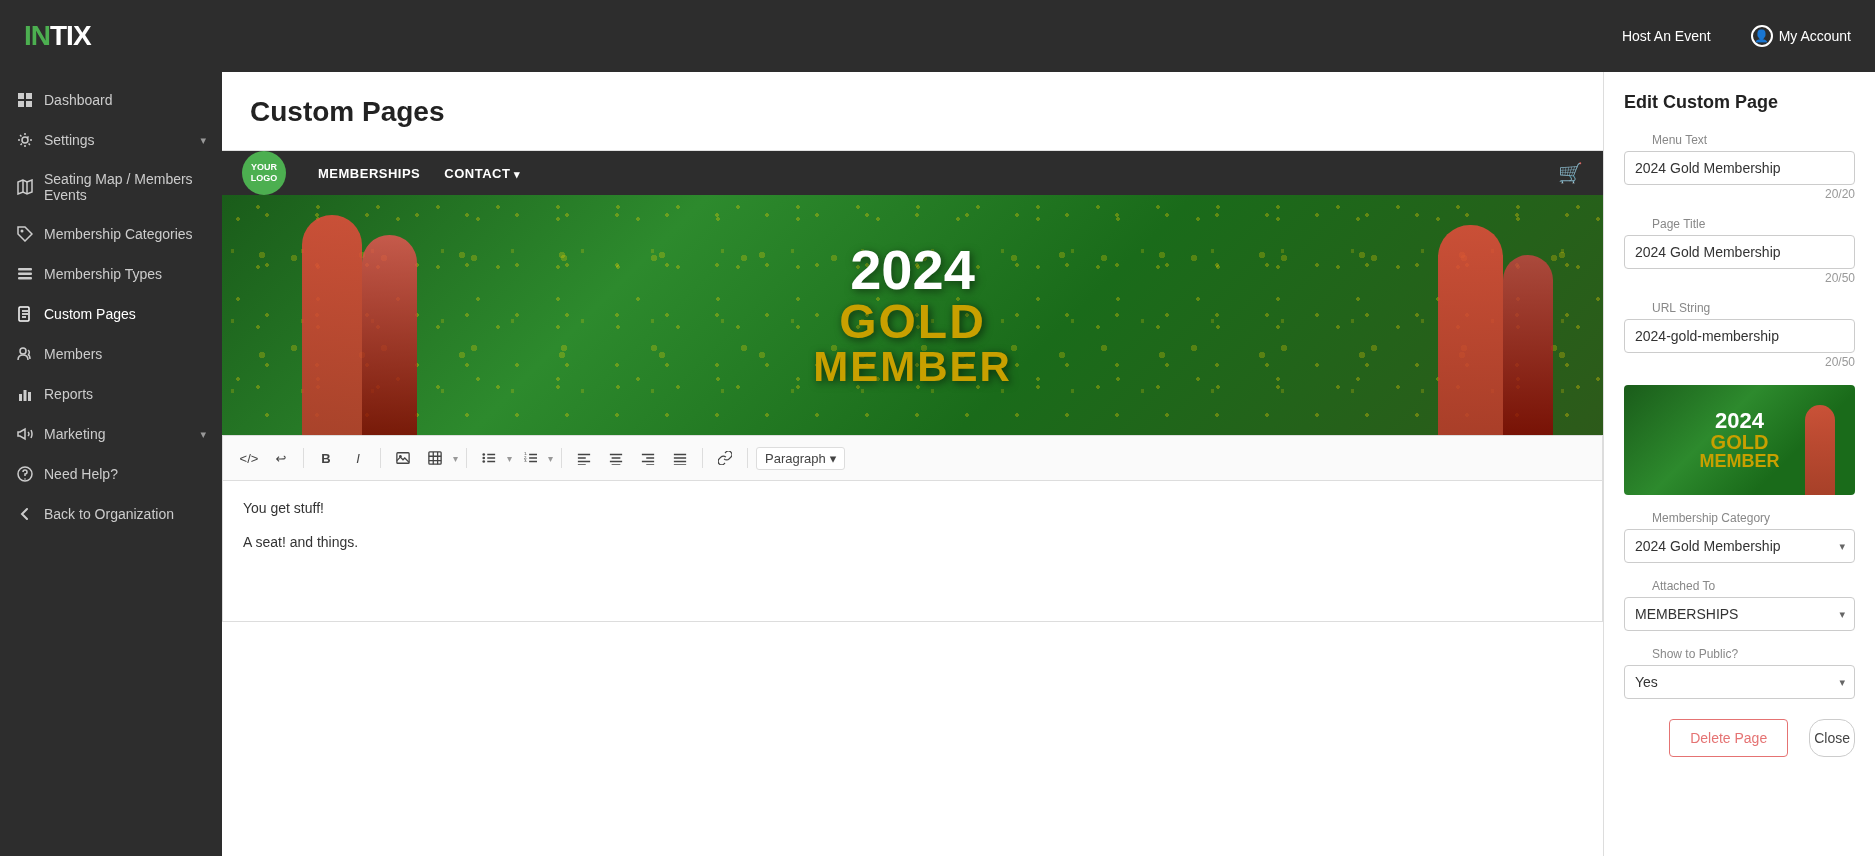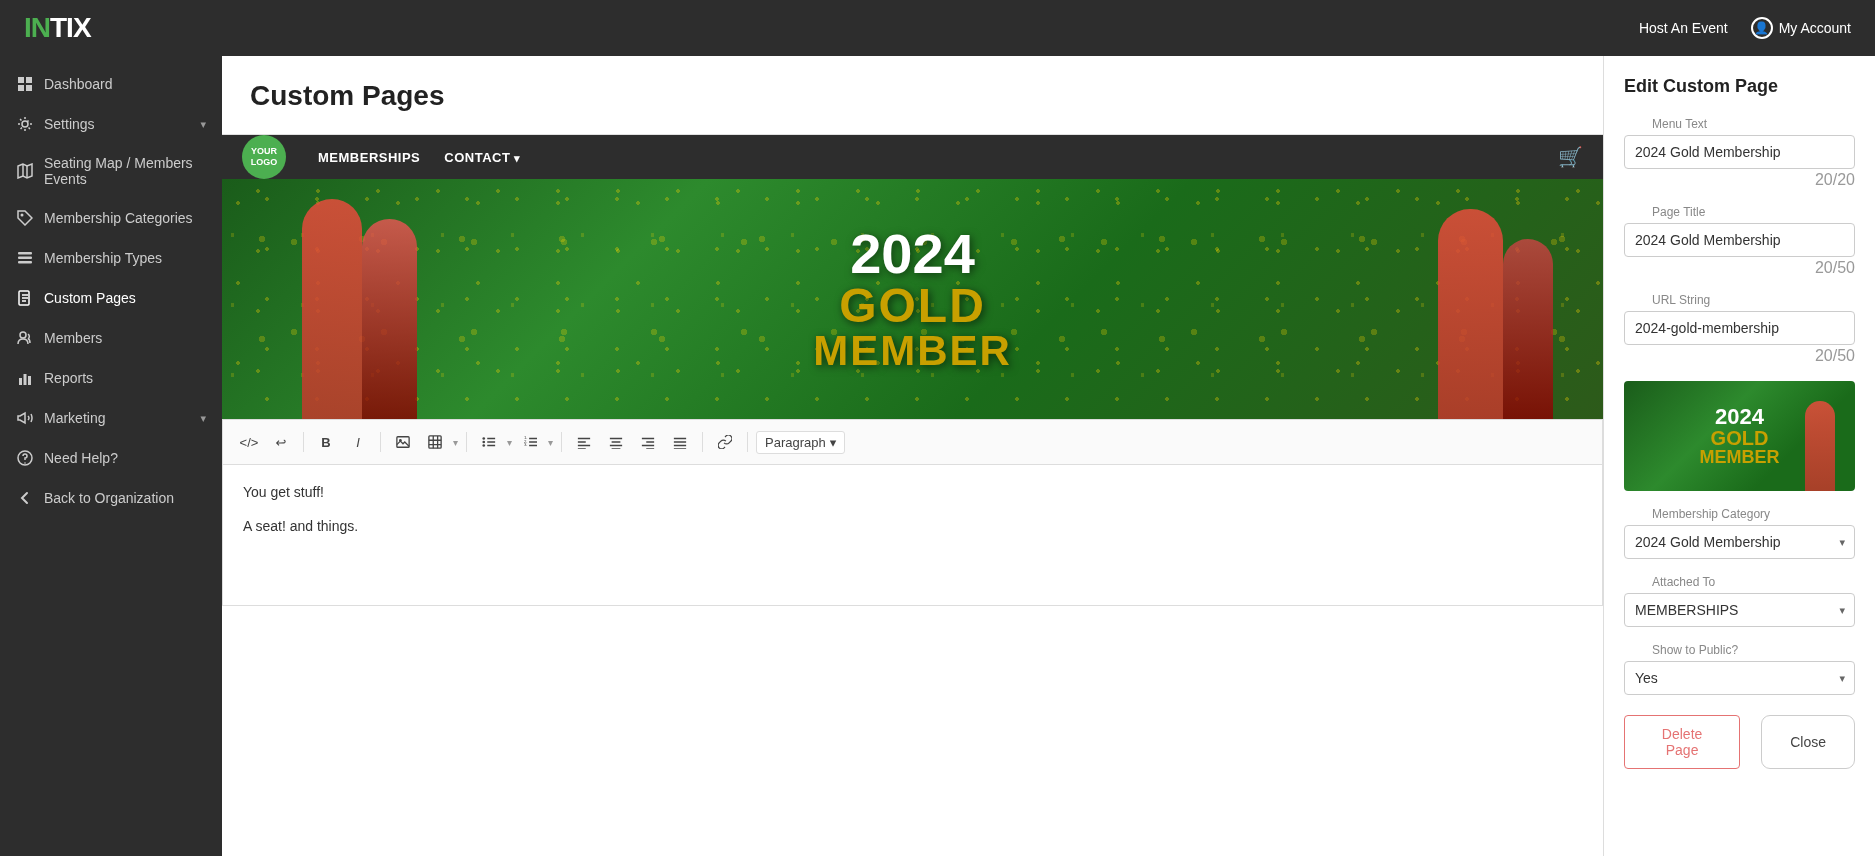--- a/index.html
+++ b/index.html
@@ -1,21 +1,21 @@
 <!DOCTYPE html>
 <html><head>
   <meta charset="utf-8">
   <style>
     * { box-sizing: border-box; margin: 0; padding: 0; }
     body { font-family: -apple-system, BlinkMacSystemFont, 'Segoe UI', sans-serif; background: #f0f0f0; display: flex; flex-direction: column; height: 856px; overflow: hidden; }
 
     
     .top-nav {
       background: #2d2d2d;
-      height: 56px;
+      height: 72px;
       display: flex;
       align-items: center;
       justify-content: space-between;
       padding: 0 24px;
       flex-shrink: 0;
       z-index: 100;
     }
     .logo {
       display: flex;
       align-items: center;
@@ -24,21 +24,21 @@
       font-size: 28px;
       font-weight: 900;
       color: white;
       letter-spacing: -1px;
     }
     .logo-text .in { color: #4caf50; }
     .logo-text .tix { color: white; }
     .top-nav-right {
       display: flex;
       align-items: center;
-      gap: 23px;
+      gap: 40px;
     }
     .host-event-link {
       color: white;
       font-size: 14px;
       text-decoration: none;
       cursor: pointer;
     }
     .my-account {
       display: flex;
       align-items: center;
@@ -309,21 +309,21 @@
     .form-input {
       width: 100%;
       padding: 8px 10px;
       border: 1px solid #ccc;
       border-radius: 4px;
       font-size: 14px;
       color: #333;
     }
     .char-count {
       text-align: right;
-      font-size: 16px;
+      font-size: 12px;
       color: #999;
       margin-top: 2px;
     }
     .form-select-wrapper {
       position: relative;
     }
     .form-select {
       width: 100%;
       padding: 8px 10px;
       border: 1px solid #ccc;
@@ -376,25 +376,25 @@
     .btn-delete {
       padding: 10px 20px;
       background: white;
       border: 1px solid #e57373;
       color: #e57373;
       border-radius: 4px;
       font-size: 14px;
       cursor: pointer;
     }
     .btn-close {
-      padding: 10px 28px;
+      padding: 10px 4px;
       background: white;
       border: 1px solid #ccc;
       color: #444;
-      border-radius: 9px;
+      border-radius: 15px;
       font-size: 14px;
       cursor: pointer;
     }
 
     
     .icon svg { width: 16px; height: 16px; fill: currentColor; }
   </style>
 </head>
 <body>
 

